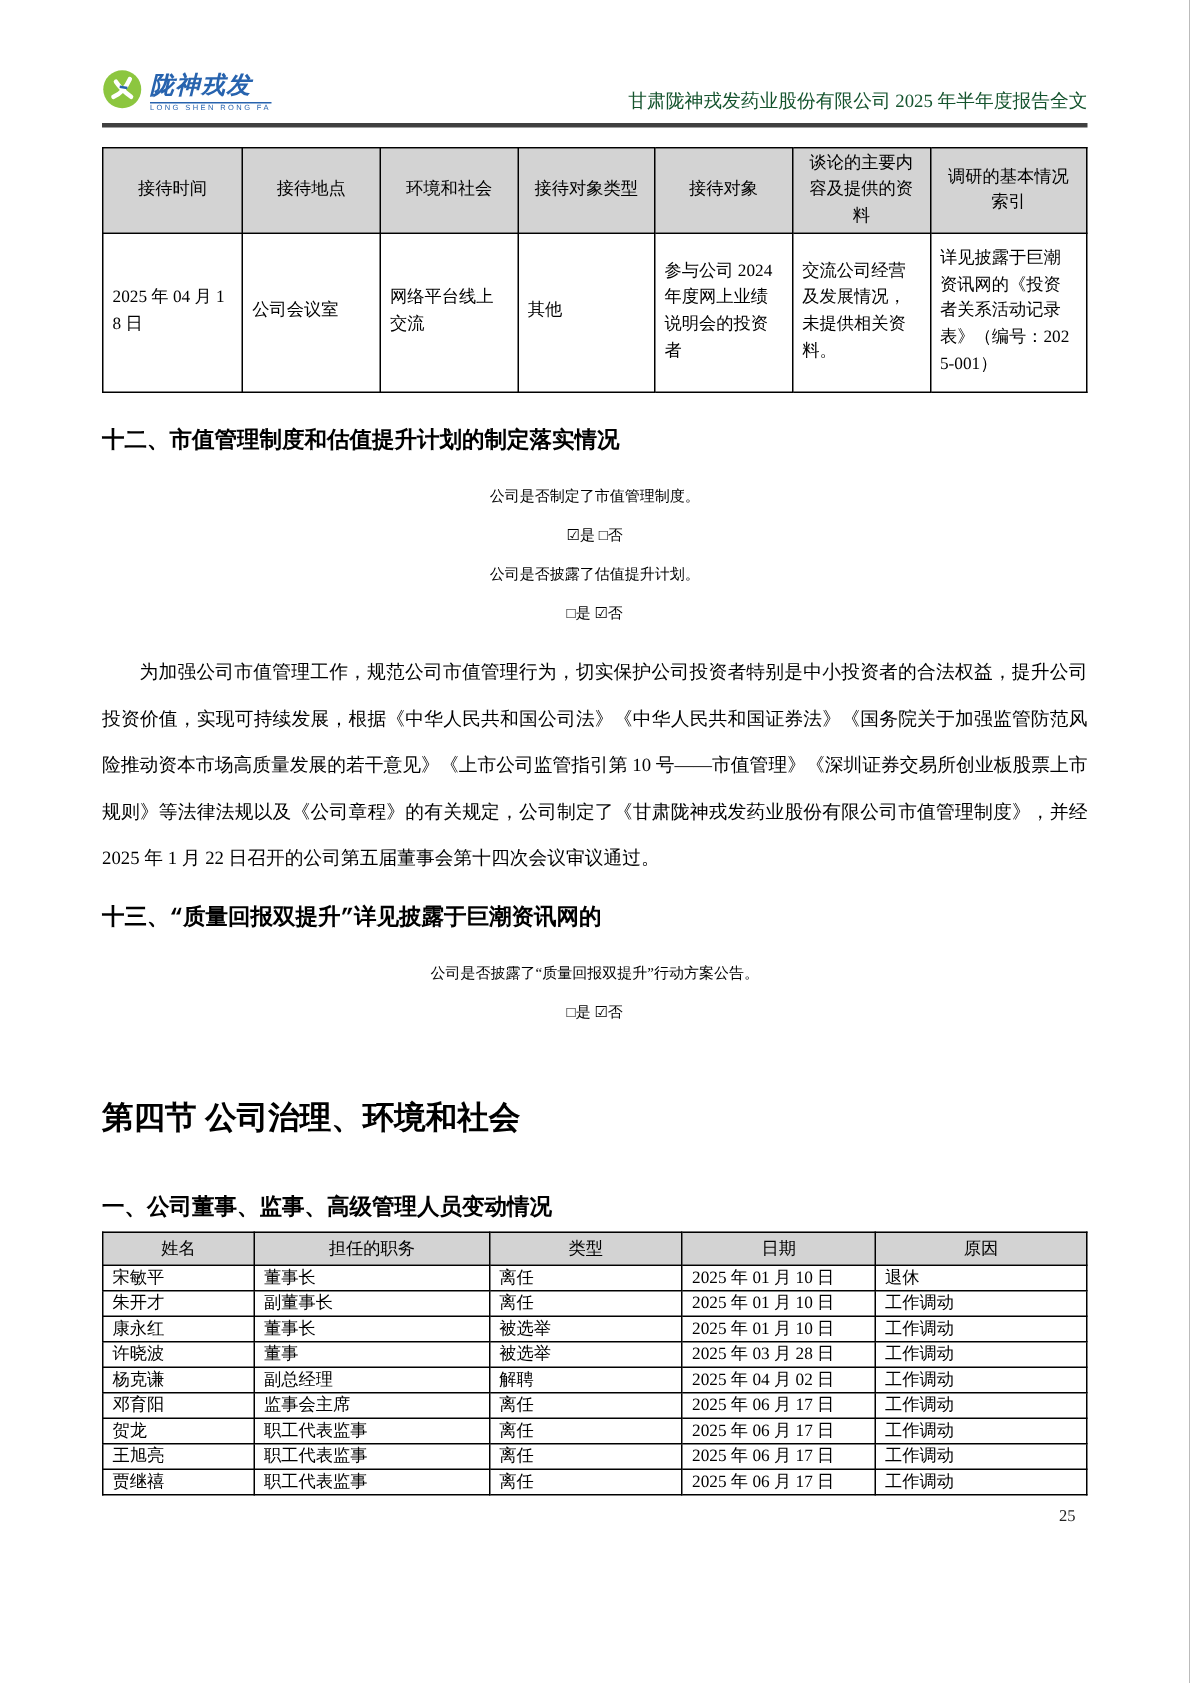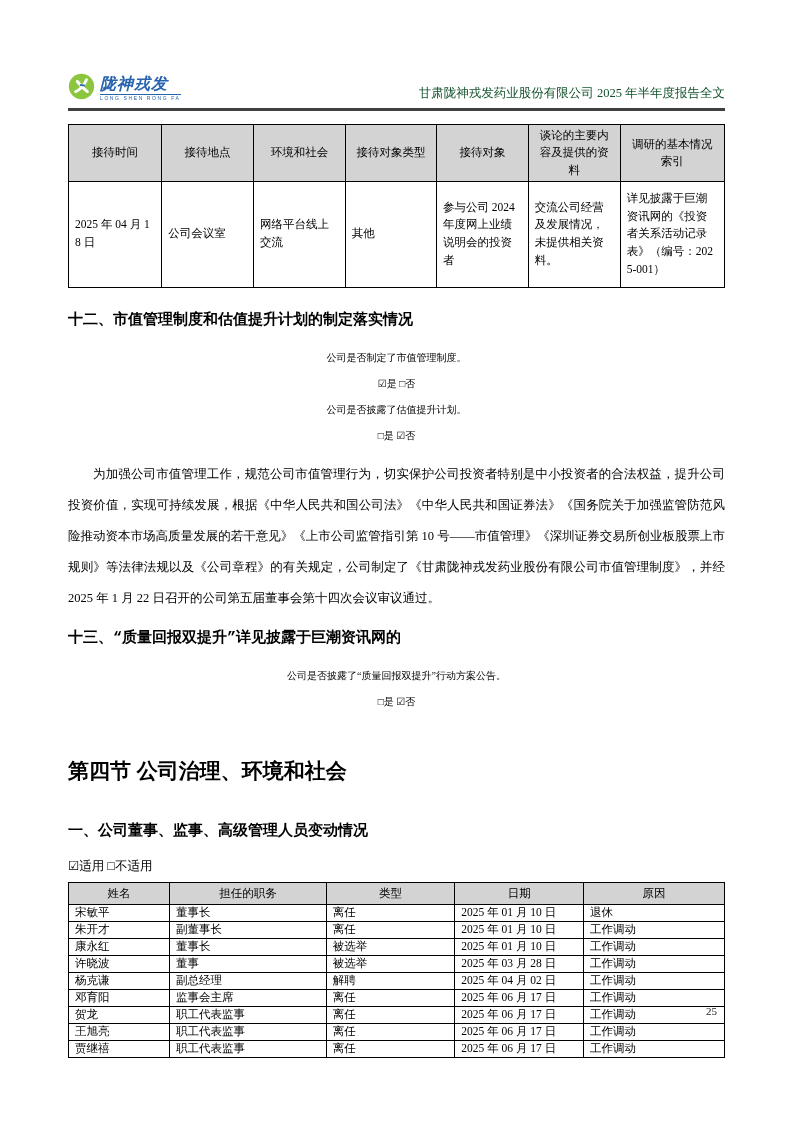--- a/index.html
+++ b/index.html
@@ -4,21 +4,21 @@
 <style>
   * { margin:0; padding:0; box-sizing:border-box; }
   html,body { background:#888; }
   .page {
     position:relative;
     width:793px; height:1122px;
     margin:0 auto;
     background:#ffffff;
     font-family:"Liberation Serif","DejaVu Serif",serif;
     color:#000;
-    padding:72px 68px 0 68px;
+    padding:46px 68px 0 68px;
     overflow:hidden;
   }
   
   .hdr { display:flex; align-items:flex-end; justify-content:space-between; height:32px; }
   .logo { display:flex; align-items:center; gap:5px; }
   .logo-txt { display:flex; flex-direction:column; line-height:1; }
   .logo-cn { font-family:"Liberation Sans",sans-serif; font-style:italic; font-weight:bold; font-size:16px; color:#2763ae; letter-spacing:1px; }
   .logo-en { font-family:"Liberation Sans",sans-serif; font-size:5px; color:#2763ae; letter-spacing:1.6px; margin-top:2px; border-top:1px solid #2763ae; padding-top:1px; }
   .doc-title { font-size:12.5px; color:#14532d; padding-bottom:2px; }
   .hdr-rule { height:3px; background:#404040; margin-top:4px; }
@@ -112,21 +112,20 @@
 
   <div class="sec-title sec13">十三、“质量回报双提升”详见披露于巨潮资讯网的</div>
   <div class="qa-block">
     <div class="qline">公司是否披露了“质量回报双提升”行动方案公告。</div>
     <div class="qline">□是  ☑否</div>
   </div>
 
   <div class="chapter-title">第四节 公司治理、环境和社会</div>
 
   <div class="sec-title sec1-title">一、公司董事、监事、高级管理人员变动情况</div>
-  <div class="applicability">☑适用  □不适用</div>
 
   <table class="tbl-personnel">
     <colgroup>
       <col style="width:15.4%">
         <col style="width:23.9%">
         <col style="width:19.6%">
       <col style="width:19.6%">
         <col style="width:21.5%">
     </colgroup>
   <thead>

